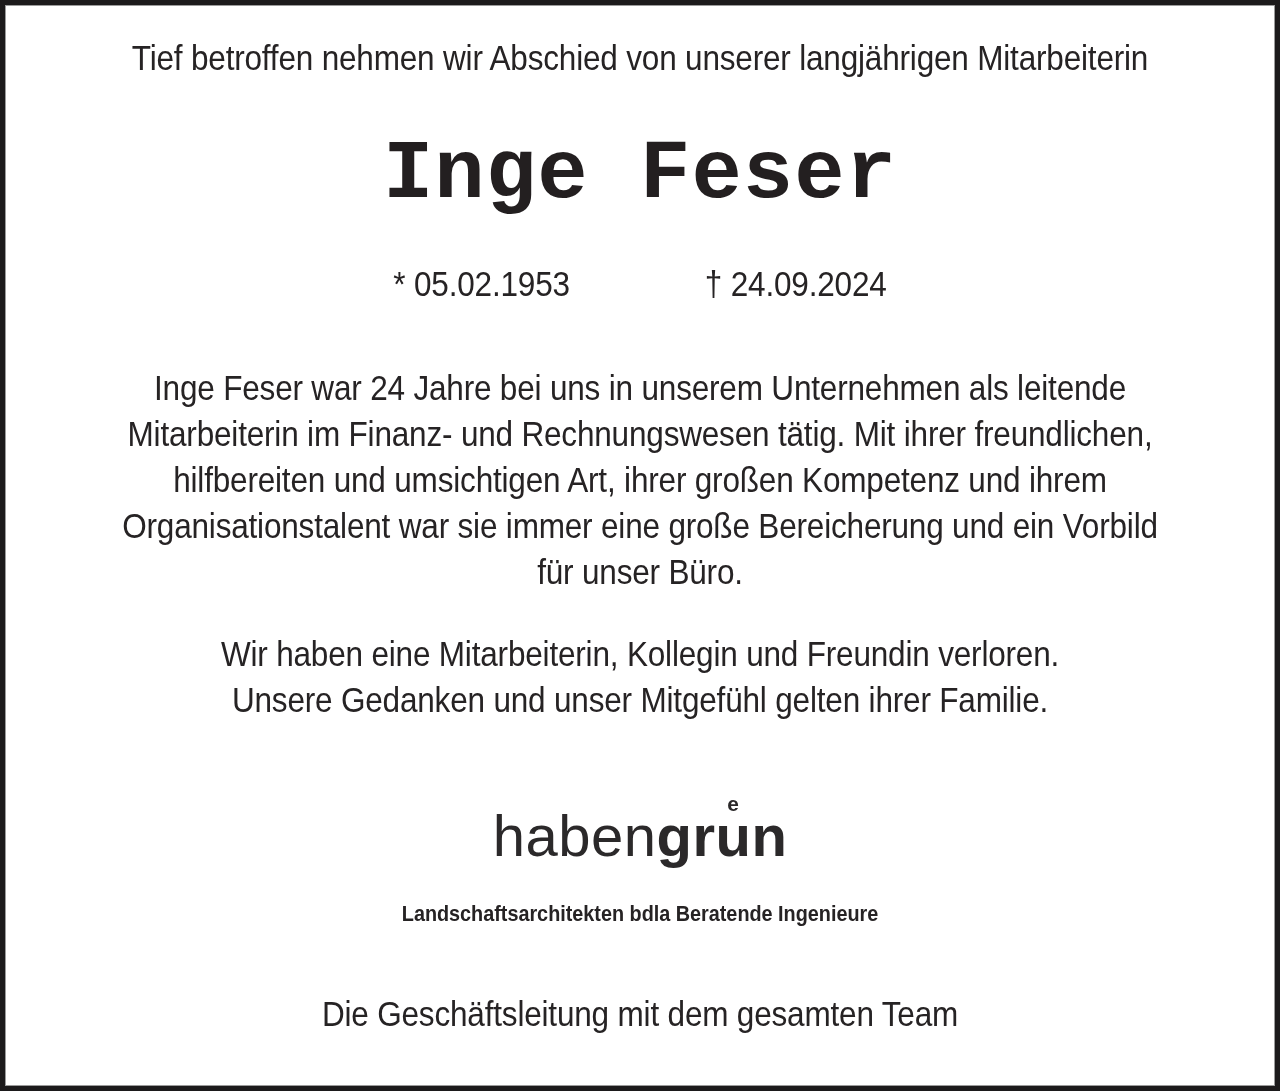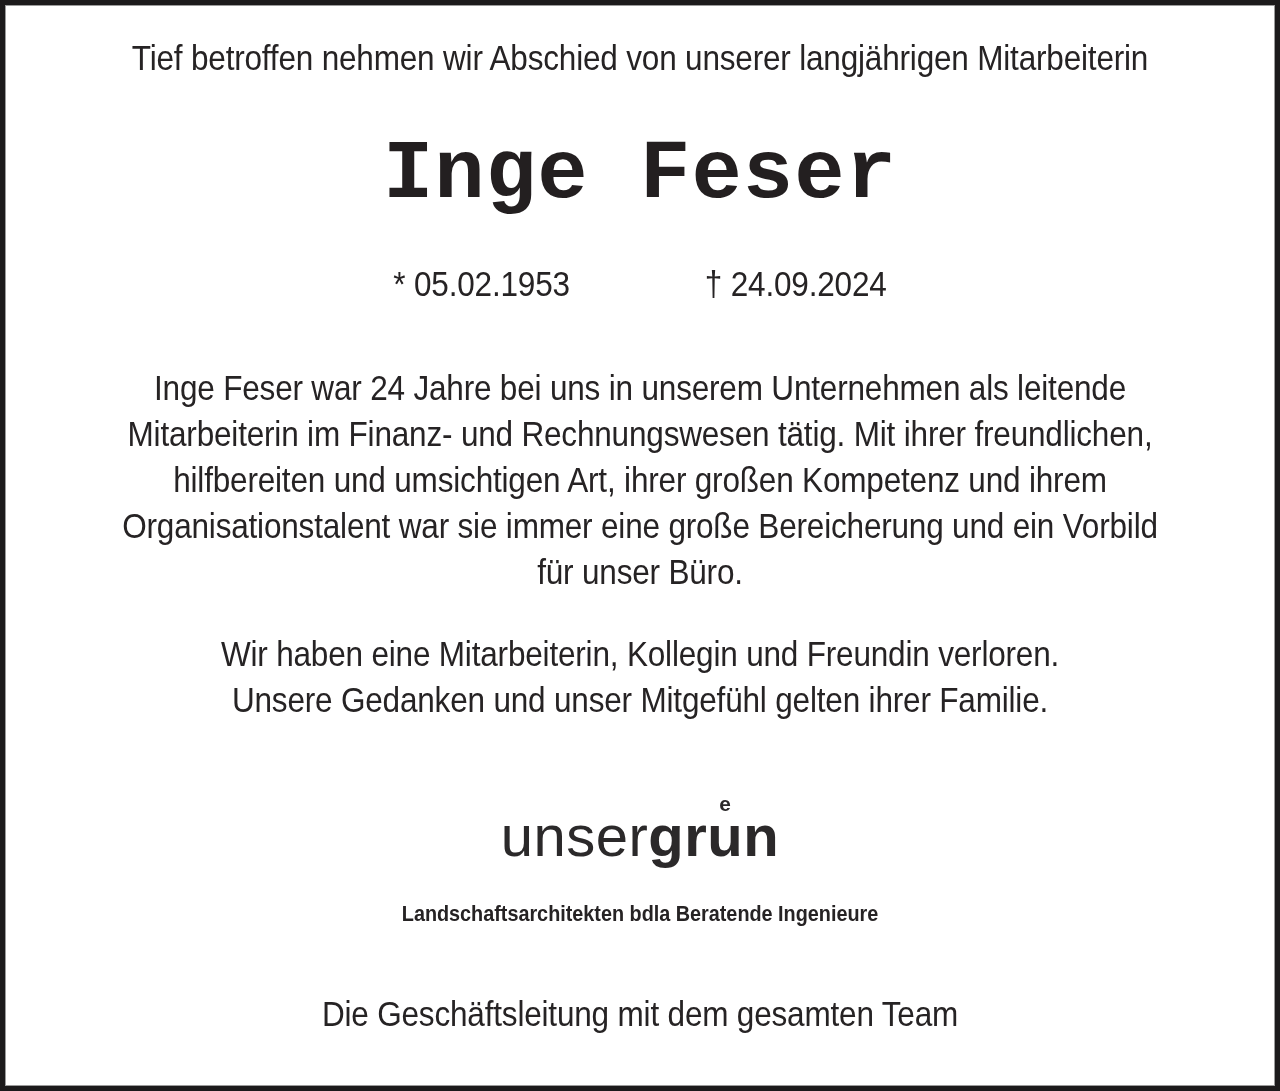--- a/index.html
+++ b/index.html
@@ -123,20 +123,20 @@
     <div class="line">Organisationstalent war sie immer eine große Bereicherung und ein Vorbild</div>
     <div class="line">für unser Büro.</div>
   </div>
 
   <div class="para2 cond">
     <div class="line">Wir haben eine Mitarbeiterin, Kollegin und Freundin verloren.</div>
     <div class="line">Unsere Gedanken und unser Mitgefühl gelten ihrer Familie.</div>
   </div>
 
   <div class="logo">
-    <span class="thin">unser</span><span class="bold">gr</span><span class="bold u-umlaut"><span>u</span><span class="sup-e">e</span></span><span class="bold">n</span>
+    <span class="thin">haben</span><span class="bold">gr</span><span class="bold u-umlaut"><span>u</span><span class="sup-e">e</span></span><span class="bold">n</span>
   </div>
 
   <div class="tagline cond line">Landschaftsarchitekten bdla Beratende Ingenieure</div>
 
   <div class="closing cond line">Die Geschäftsleitung mit dem gesamten Team</div>
 
 </div>
 
 </body></html>

